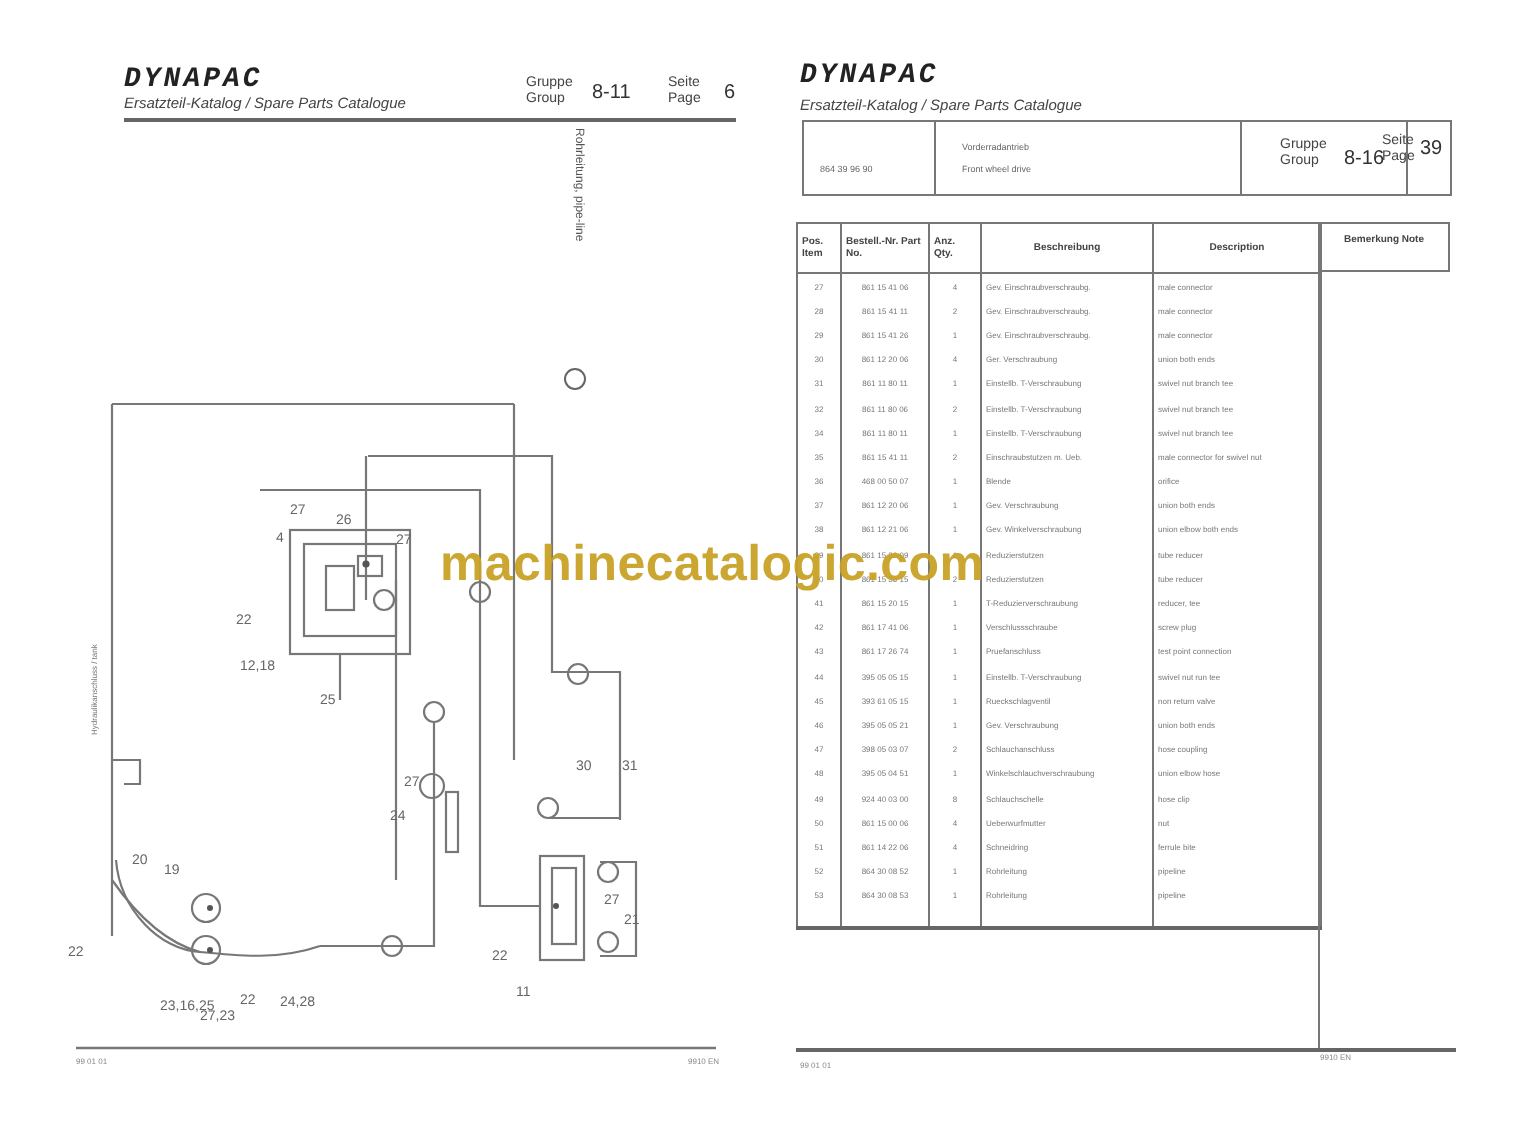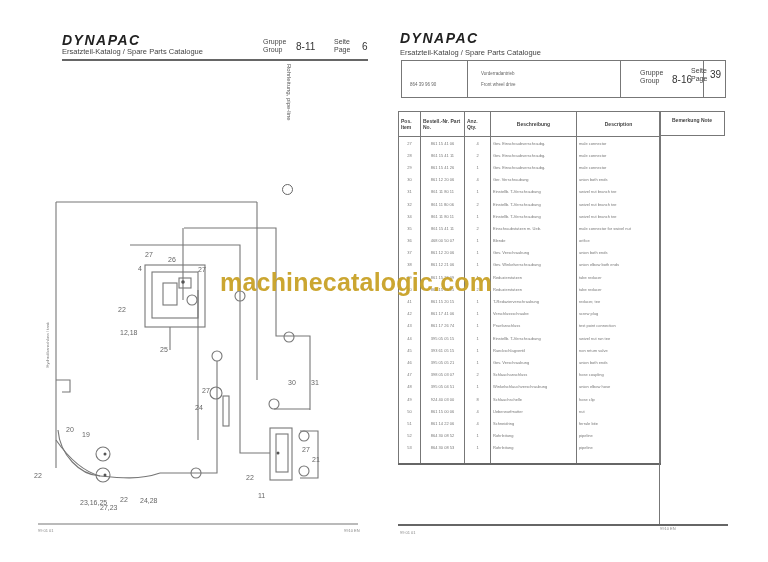--- a/index.html
+++ b/index.html
@@ -1,21 +1,21 @@
 <!DOCTYPE html>
 <html><head>
   <meta charset="utf-8">
   <style>
     html, body { margin: 0; padding: 0; background: #ffffff; }
     body { width: 768px; height: 562px; position: relative; overflow: hidden;
            font-family: "Liberation Sans", sans-serif; color: #333; }
     .page { position: absolute; background: #fff; }
-    .brand { position: absolute; font-family: Liberation Sans, sans-serif; font-weight: 900;
+    .brand { position: absolute; font-family: Liberation Mono, monospace; font-weight: 900;
              font-style: italic; font-size: 14px; letter-spacing: 1.5px; color: #222; }
-    .subtitle { position: absolute; font-size: 7.5px; color: #444; white-space: nowrap; }
+    .subtitle { position: absolute; font-size: 7.5px; color: #444; white-space: nowrap; font-style: italic; }
     .lbl { position: absolute; font-size: 7px; color: #444; line-height: 8px; }
     .val { position: absolute; font-size: 10px; color: #333; }
     .hrule { position: absolute; height: 2px; background: #666; }
     .foot { position: absolute; font-size: 4px; color: #888; }
     
     .hbox { position: absolute; border: 1px solid #777; box-sizing: border-box; }
     .hbox-cell { position: absolute; top: 0; bottom: 0; border-right: 1px solid #777; }
     .tiny { position: absolute; font-size: 4.5px; color: #666; white-space: nowrap; }
     
     table.parts { position: absolute; border-collapse: collapse; font-size: 4px; color: #777; table-layout: fixed; }

